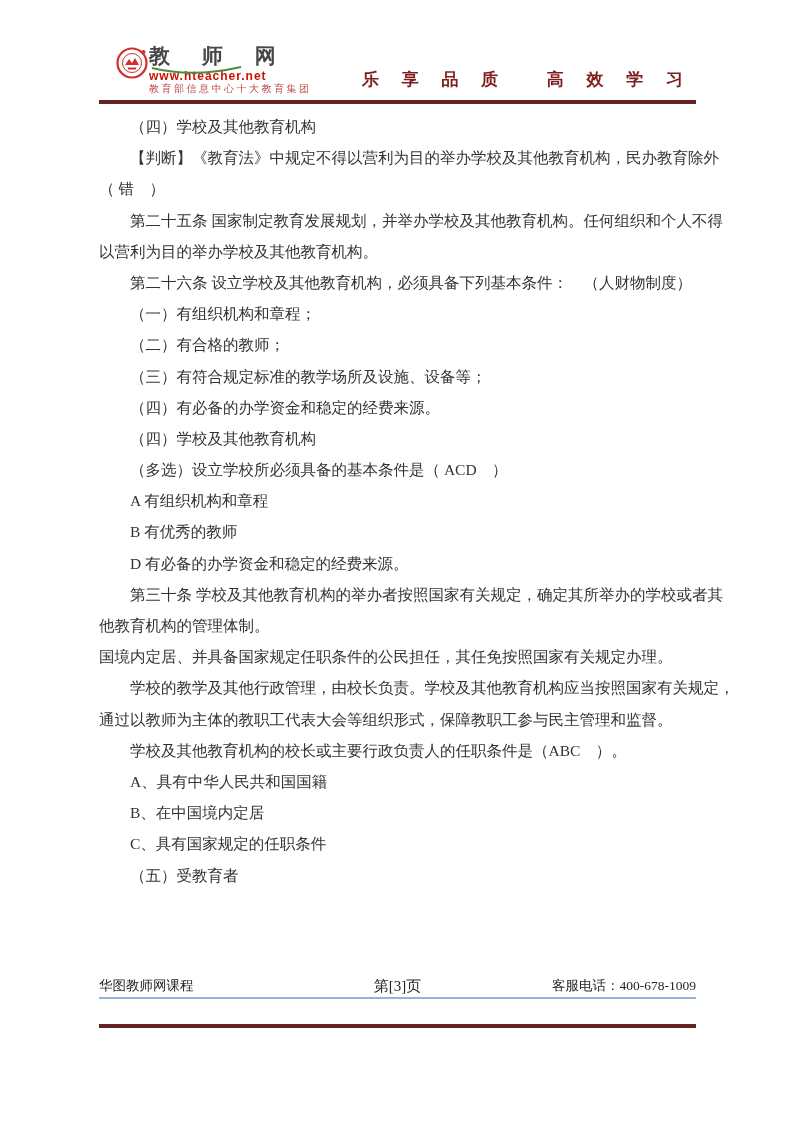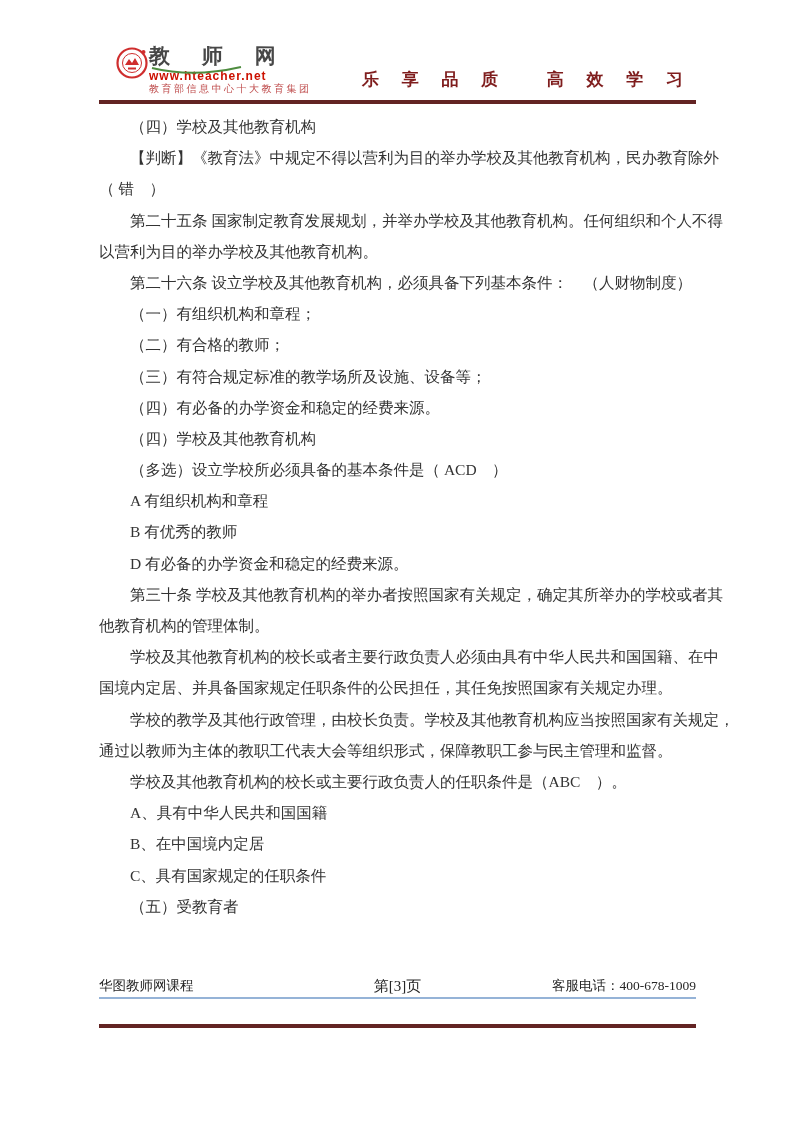--- a/index.html
+++ b/index.html
@@ -99,21 +99,20 @@
     <div class="line indent">（二）有合格的教师；</div>
     <div class="line indent">（三）有符合规定标准的教学场所及设施、设备等；</div>
     <div class="line indent">（四）有必备的办学资金和稳定的经费来源。</div>
     <div class="line indent">（四）学校及其他教育机构</div>
     <div class="line indent">（多选）设立学校所必须具备的基本条件是（ ACD　）</div>
     <div class="line indent">A 有组织机构和章程</div>
     <div class="line indent">B 有优秀的教师</div>
     <div class="line indent">D 有必备的办学资金和稳定的经费来源。</div>
     <div class="line indent">第三十条 学校及其他教育机构的举办者按照国家有关规定，确定其所举办的学校或者其</div>
     <div class="line">他教育机构的管理体制。</div>
-    <div class="line indent">学校及其他教育机构的校长或者主要行政负责人必须由具有中华人民共和国国籍、在中</div>
     <div class="line">国境内定居、并具备国家规定任职条件的公民担任，其任免按照国家有关规定办理。</div>
     <div class="line indent">学校的教学及其他行政管理，由校长负责。学校及其他教育机构应当按照国家有关规定，</div>
     <div class="line">通过以教师为主体的教职工代表大会等组织形式，保障教职工参与民主管理和监督。</div>
     <div class="line indent">学校及其他教育机构的校长或主要行政负责人的任职条件是（ABC　）。</div>
     <div class="line indent">A、具有中华人民共和国国籍</div>
     <div class="line indent">B、在中国境内定居</div>
     <div class="line indent">C、具有国家规定的任职条件</div>
     <div class="line indent">（五）受教育者</div>
   </div>
 

